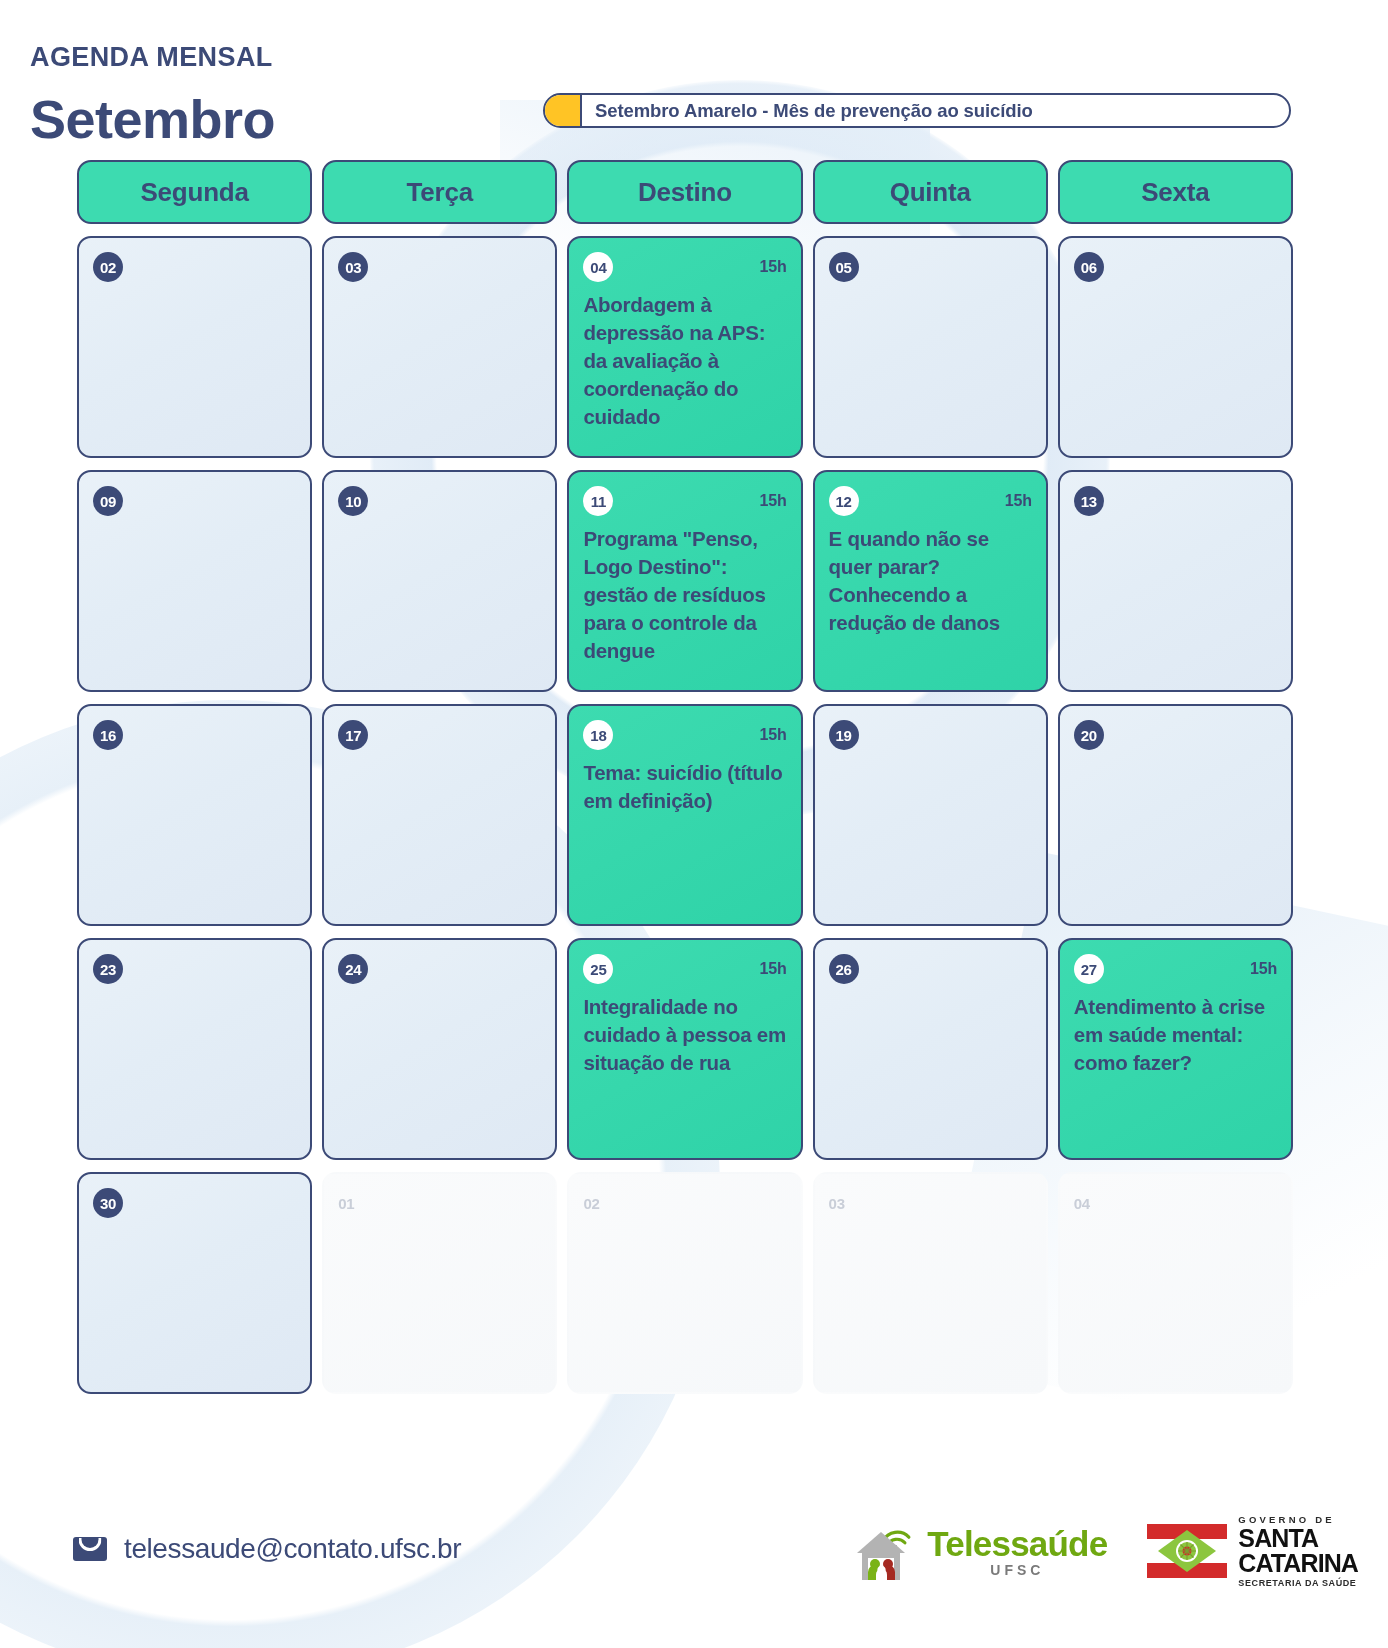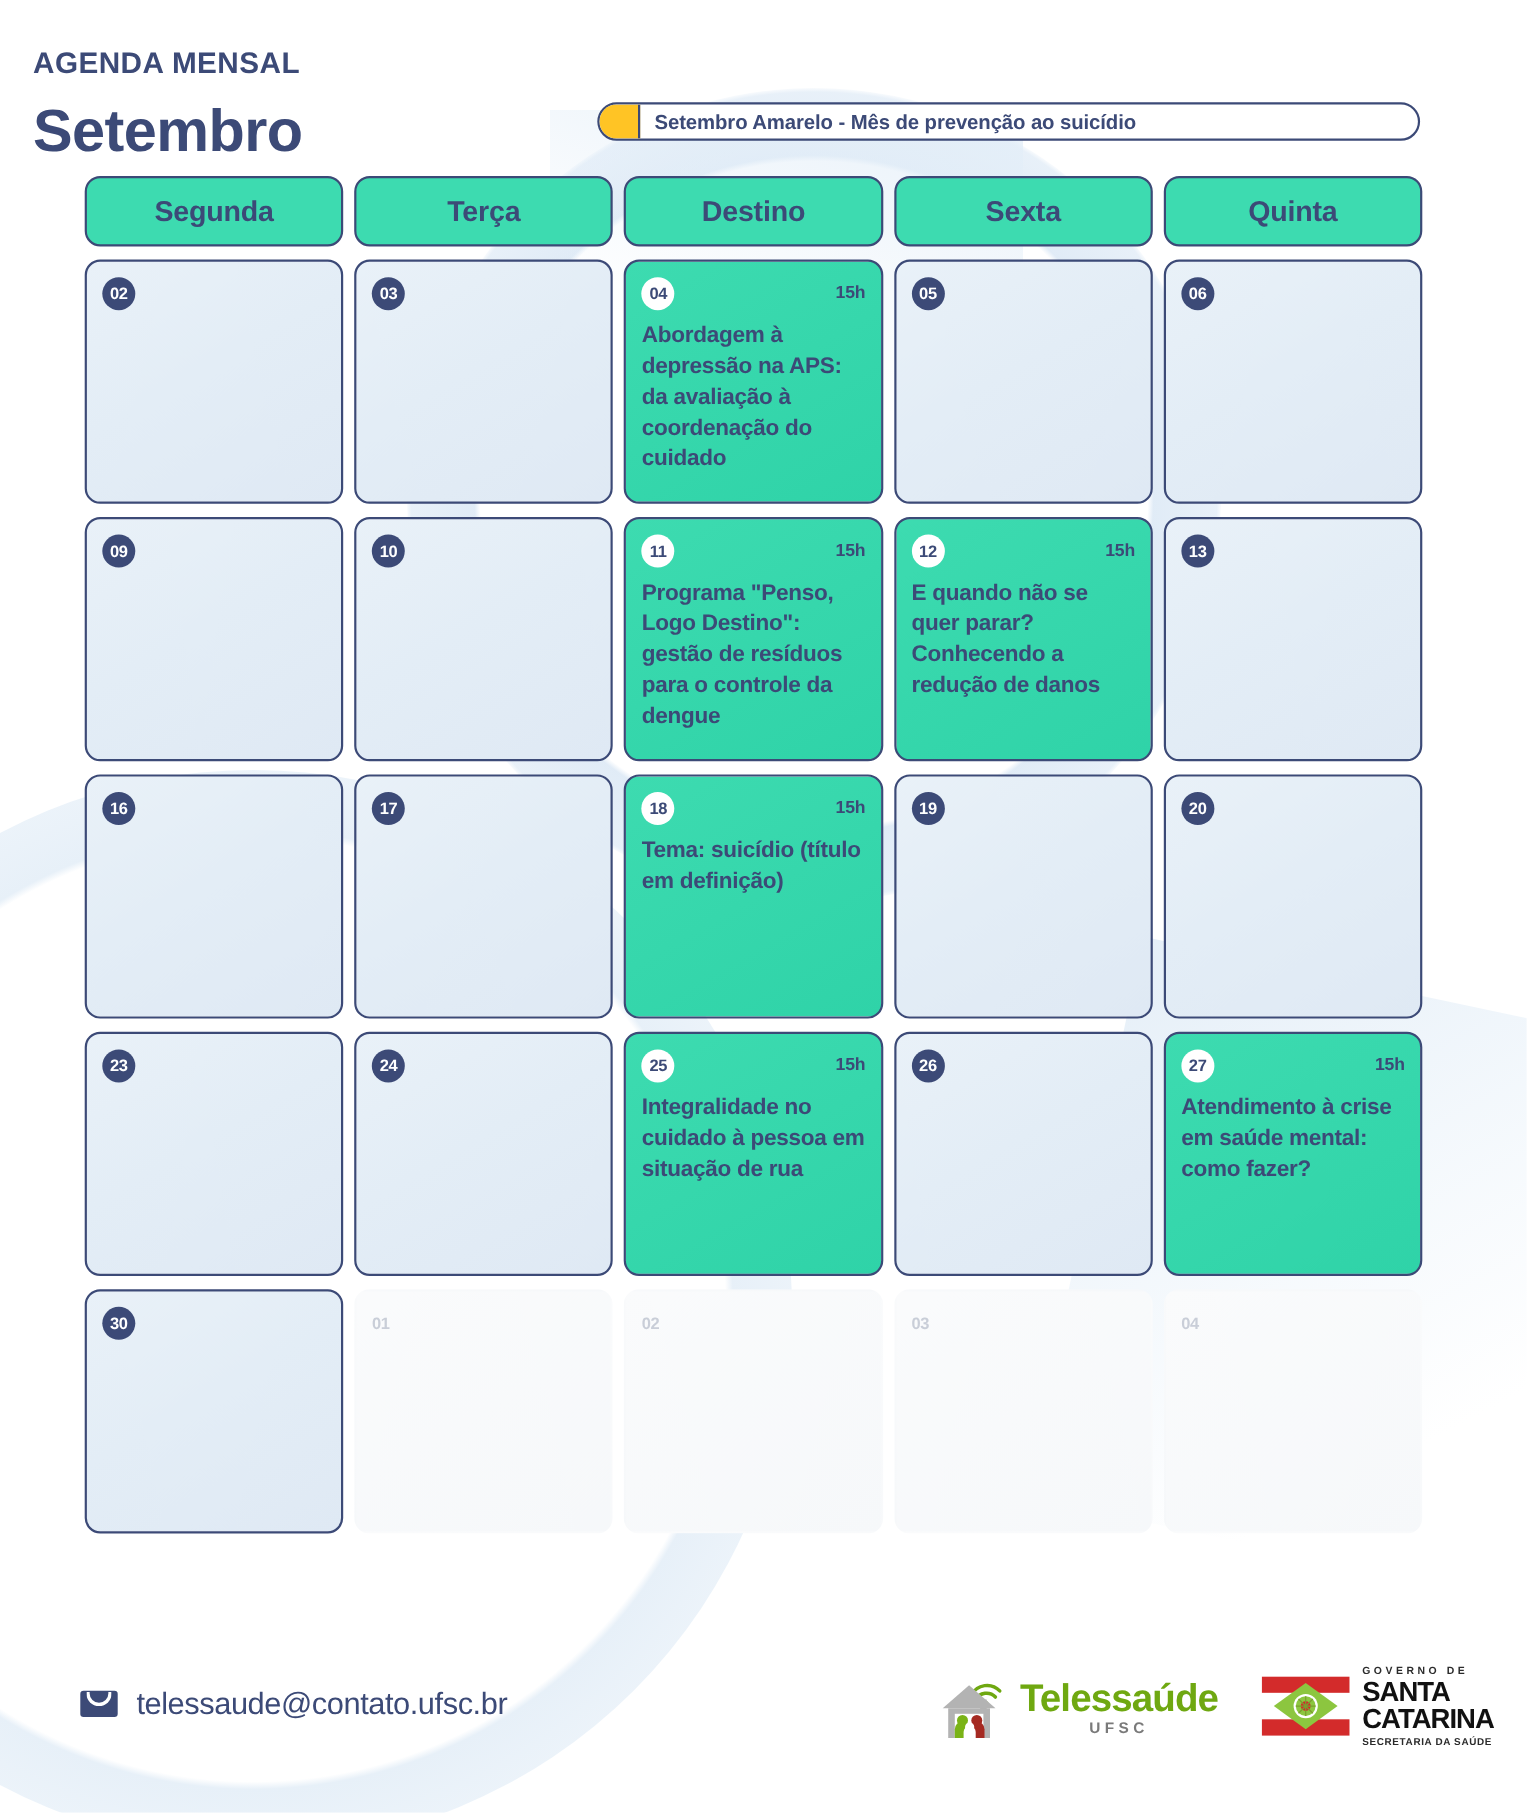--- a/index.html
+++ b/index.html
@@ -313,24 +313,24 @@
     <div class="weekday">
         <span>Segunda</span>
       </div>
     <div class="weekday">
         <span>Terça</span>
       </div>
     <div class="weekday">
         <span>Destino</span>
       </div>
     <div class="weekday">
+        <span>Quinta</span>
+      </div>
+    <div class="weekday">
         <span>Sexta</span>
-      </div>
-    <div class="weekday">
-        <span>Quinta</span>
       </div>
 
     <div class="cell">
       <div class="cell-top">
         <div class="daynum">02</div>
         <div class="time"></div>
       </div>
       <div class="event-title"></div>
     </div>
     <div class="cell">

